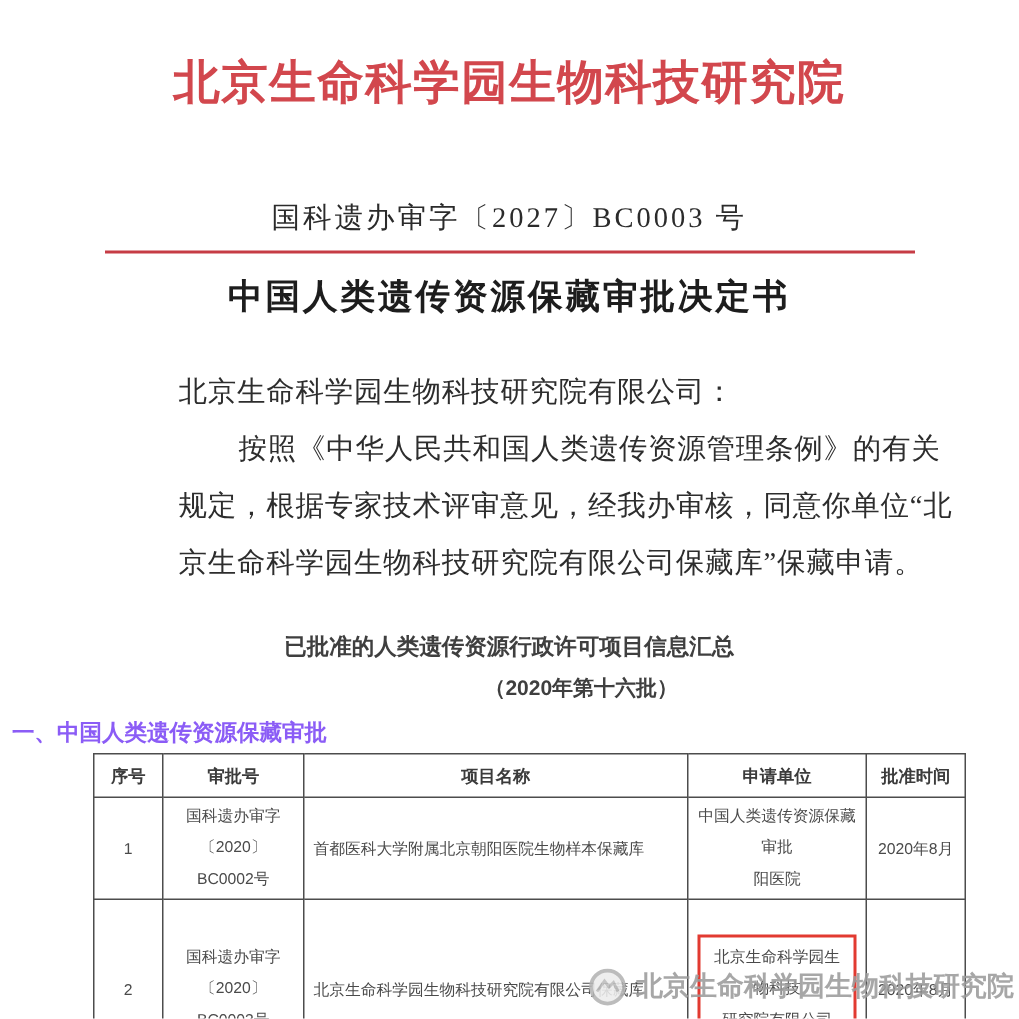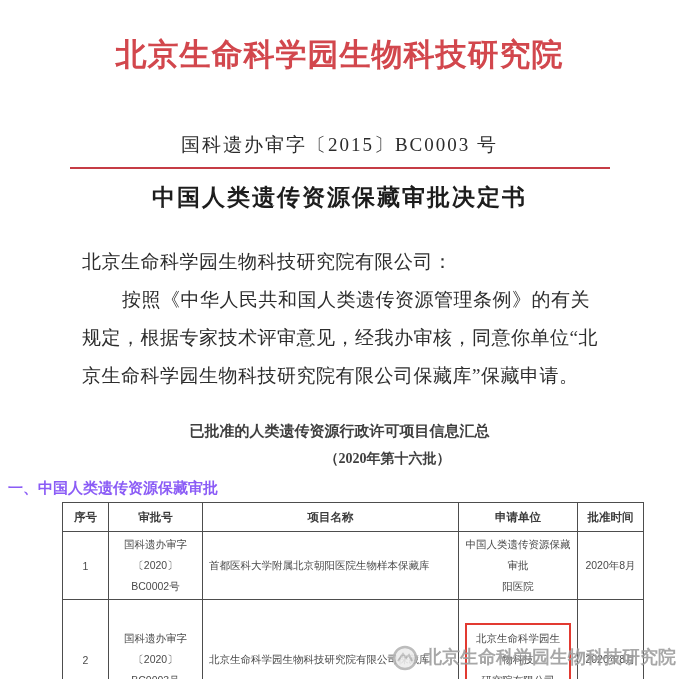--- a/index.html
+++ b/index.html
@@ -23,28 +23,29 @@
     top:167px;left:70px;width:540px;height:2px;background:#c63c45;
   }
   .doc-title{
     top:182px;font-size:23px;font-weight:bold;color:#1d1d1d;
     letter-spacing:2px;
     font-family:"Liberation Sans","DejaVu Sans",sans-serif;
   }
   .body-line{
     font-size:19px;color:#2d2d2d;line-height:24px;white-space:nowrap;
     letter-spacing:0.5px;
+    margin-left:37px;
   }
   .salutation{top:250px;left:82px;}
   .bl-1{top:288px;left:122px;}
   .bl-2{top:326px;left:82px;}
   .bl-3{top:364px;left:82px;}
 
   
-  .sans{font-family:Liberation Serif, serif;}
+  .sans{font-family:Liberation Sans, sans-serif;}
   .sum-title{top:422px;font-size:15px;font-weight:bold;color:#3f3f3f;}
   .sum-sub{top:450px;font-size:14px;font-weight:bold;color:#3f3f3f;margin-left:48px;}
   .section-label{top:479px;left:8px;font-size:15px;font-weight:bold;color:#8b5cf6;}
 
   table.approval{
     position:absolute;top:502px;left:62px;width:581px;
     border-collapse:collapse;table-layout:fixed;
     font-family:"Liberation Sans","DejaVu Sans",sans-serif;
   }
   table.approval th,table.approval td{
@@ -78,21 +79,21 @@
     font-size:18px;font-weight:bold;color:#9c9c9c;
     letter-spacing:0px;white-space:nowrap;
   }
 </style>
 </head>
 <body>
 
 <div>
 
   <div class="abs center letterhead">北京生命科学园生物科技研究院</div>
-  <div class="abs center doc-number">国科遗办审字〔2015〕BC0003 号</div>
+  <div class="abs center doc-number">国科遗办审字〔2027〕BC0003 号</div>
   <div class="abs red-rule"></div>
   <div class="abs center doc-title">中国人类遗传资源保藏审批决定书</div>
   <div class="abs body-line salutation">北京生命科学园生物科技研究院有限公司：</div>
   <div class="abs body-line bl-1">按照《中华人民共和国人类遗传资源管理条例》的有关</div>
   <div class="abs body-line bl-2">规定，根据专家技术评审意见，经我办审核，同意你单位“北</div>
   <div class="abs body-line bl-3">京生命科学园生物科技研究院有限公司保藏库”保藏申请。</div>
 
   <div class="abs center sans sum-title">已批准的人类遗传资源行政许可项目信息汇总</div>
   <div class="abs center sans sum-sub">（2020年第十六批）</div>
   <div class="abs sans section-label">一、中国人类遗传资源保藏审批</div>

